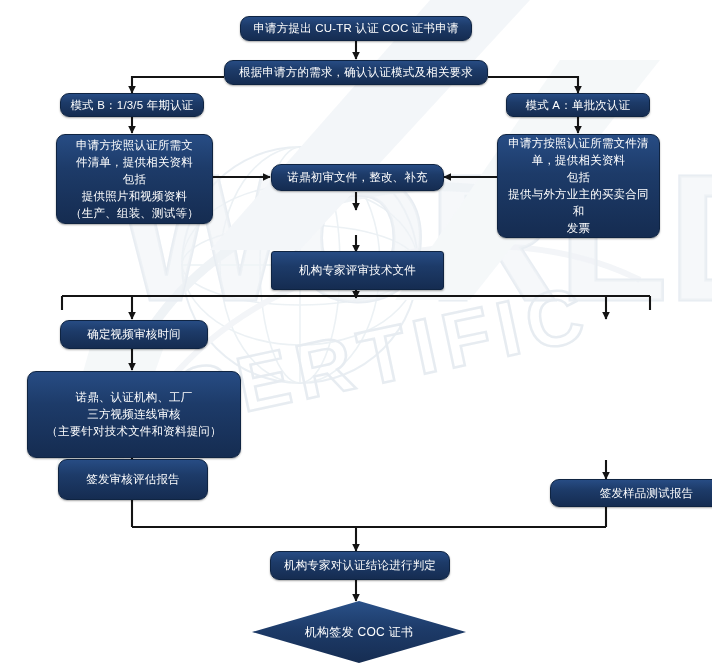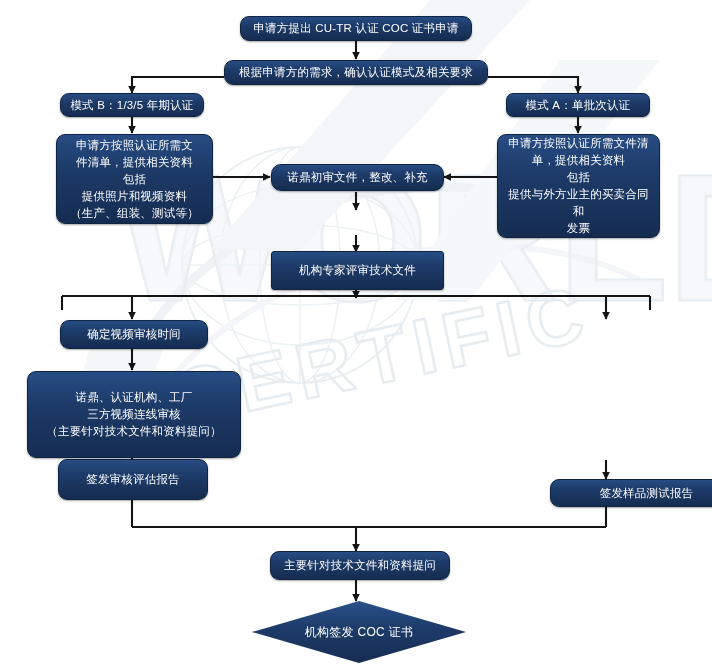--- a/index.html
+++ b/index.html
@@ -240,21 +240,21 @@
   <div class="node rounded" style="left:58px; top:459px; width:150px; height:41px;">
     <span class="txt">签发审核评估报告</span>
   </div>
 
 
   <div class="node rounded" style="left:522px; top:479px; width:193px; height:28px;margin-left:28px;">
     <span class="txt">签发样品测试报告</span>
   </div>
 
   <div class="node rounded" style="left:270px; top:551px; width:180px; height:29px;">
-    <span class="txt">主要针对技术文件和资料提问</span>
+    <span class="txt">机构专家对认证结论进行判定</span>
   </div>
 
   <div class="diamond" style="left:252px; top:601px; width:214px; height:62px;">
     <span class="dshape"></span>
     <span class="txt">机构签发 COC 证书</span>
   </div>
 
 </div>
 
 </body></html>

